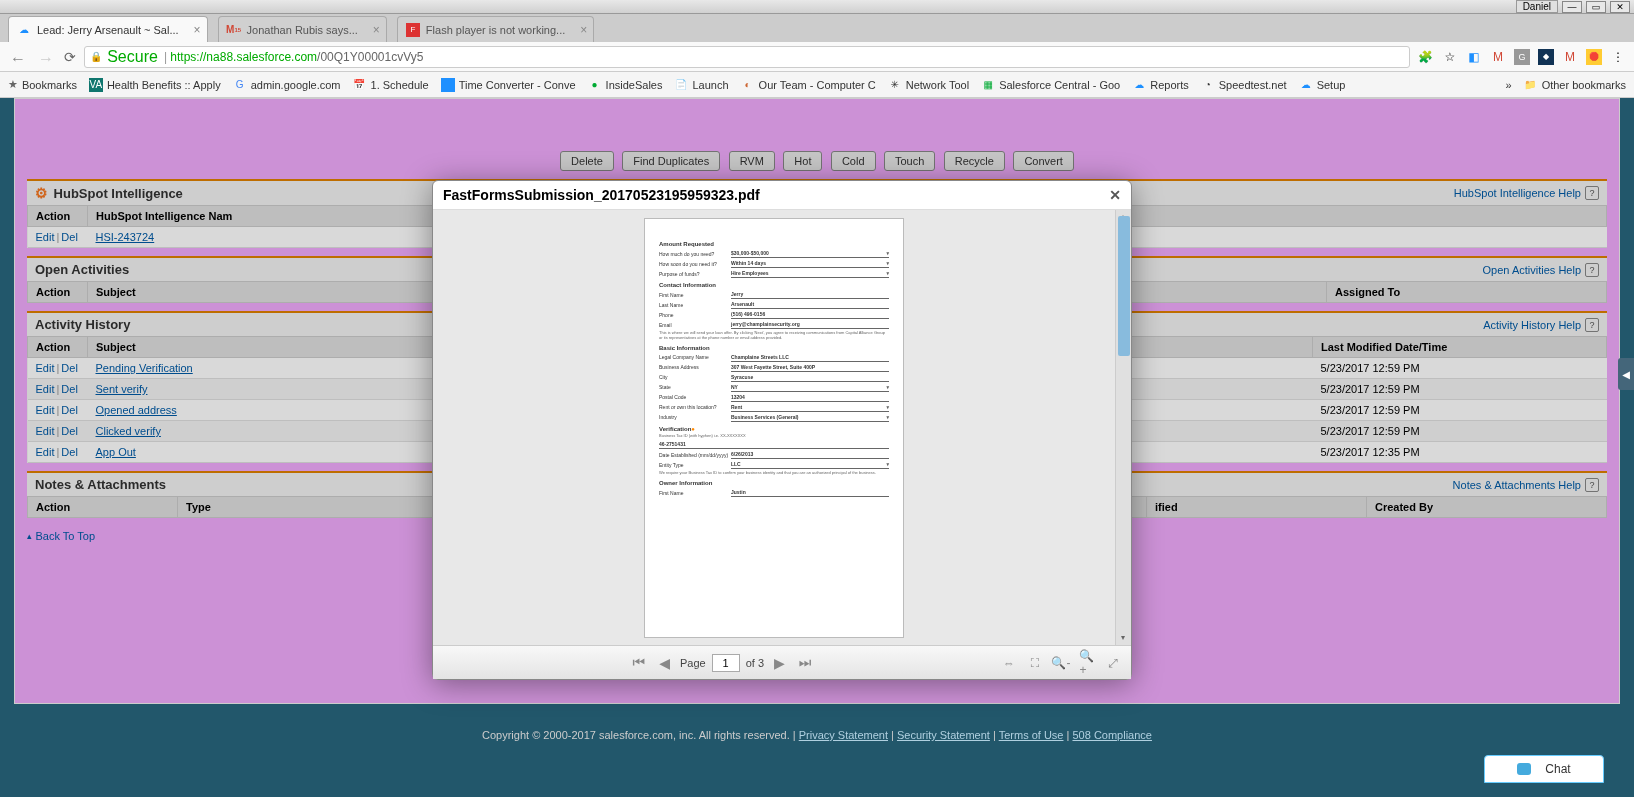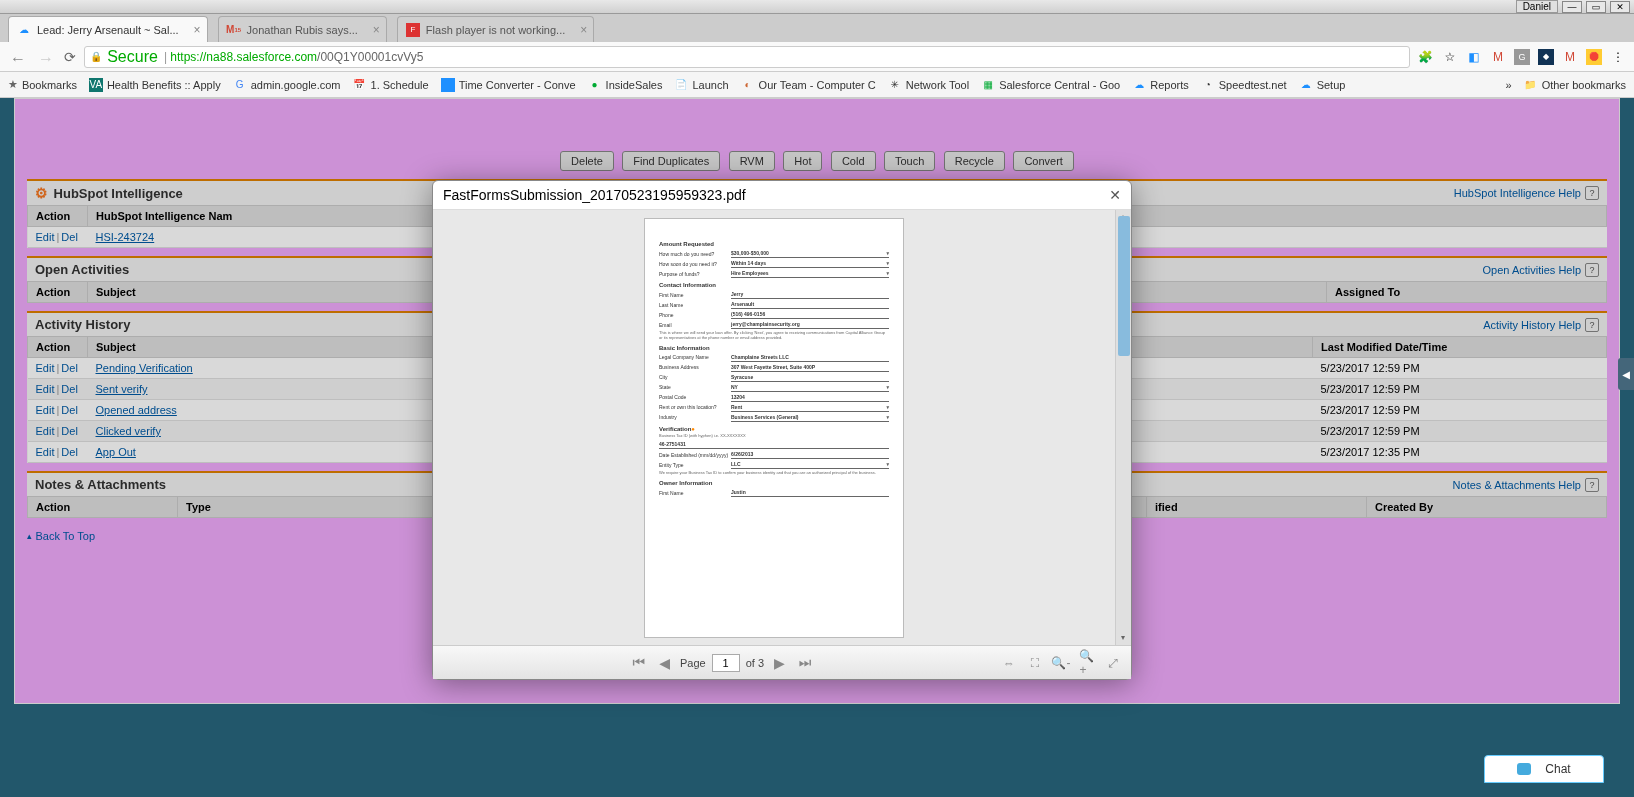--- a/index.html
+++ b/index.html
@@ -73,21 +73,21 @@
 
 
 .chat-btn { position: absolute; right: 30px; bottom: 14px; width: 120px; height: 28px; background: #fff; border: 1px solid #6cf; border-radius: 4px 4px 0 0; display: flex; align-items: center; justify-content: center; gap: 14px; font-size: 12px; color: #333; }
 .chat-bubble { width:14px; height:12px; background:#4ad; border-radius:3px; position:relative;}
 
 
 .side-tab { position: absolute; right: 0; top: 260px; width: 16px; height: 32px; background: #44667a; border-radius: 3px 0 0 3px; color: #fff; font-size: 10px; display:flex; align-items:center; justify-content:center;}
 
 
 .modal-back { position: absolute; left: 432px; top: 180px; width: 700px; height: 500px; background: #fff; border: 1px solid #888; border-radius: 6px; box-shadow: 0 4px 30px rgba(0,0,0,0.4); z-index: 100; display: flex; flex-direction: column; }
-.modal-hdr { padding: 6px 10px; font-size: 14px; font-weight: normal; display: flex; justify-content: space-between; align-items: center; border-bottom: 1px solid #ddd; }
+.modal-hdr { padding: 6px 10px; font-size: 14px; font-weight: bold; display: flex; justify-content: space-between; align-items: center; border-bottom: 1px solid #ddd; }
 .modal-close { font-size: 14px; color: #555; cursor: pointer; }
 .modal-body { flex: 1; background: #e8e8e8; position: relative; overflow: hidden; display:flex;}
 .pdf-view { flex:1; background:#e8e8e8; display:flex; justify-content:center; padding:8px 0; overflow:hidden;}
 .pdf-page { width: 260px; height: 420px; background: #fff; border: 1px solid #bbb; padding: 18px 14px; font-size: 5px; color: #333; position: relative; }
 .pdf-scroll { width: 16px; background: #e0e0e0; border-left: 1px solid #ccc; position: relative;}
 .pdf-scroll-thumb{ position:absolute; top:6px; left:2px; width:12px; height:140px; background:#8bd; border-radius:2px;}
 .pdf-scroll-arrow{width:14px;height:14px;font-size:8px;text-align:center;line-height:14px;color:#666;}
 
 .pdf-sec { font-size: 6px; font-weight: bold; margin: 4px 0 2px; }
 .pdf-row { display: flex; margin: 1px 0; align-items: center; }
@@ -339,20 +339,27 @@
     </div>
 
     <div class="back-top">
         <span class="caret">▴</span>
         <span>Back To Top</span>
       </div>
 
     <div class="overlay-dim"></div>
   </div>
 
+  <div class="footer">
+    <span>Copyright © 2000-2017 salesforce.com, inc. All rights reserved.</span>
+    | <a>Privacy Statement</a>
+    | <a>Security Statement</a>
+    | <a>Terms of Use</a>
+    | <a>508 Compliance</a>
+  </div>
 
   <div class="chat-btn">
     <span class="chat-bubble"></span>
     <span>Chat</span>
   </div>
 
   <div class="side-tab">◀</div>
 </div>
 
 <div class="modal-back">

